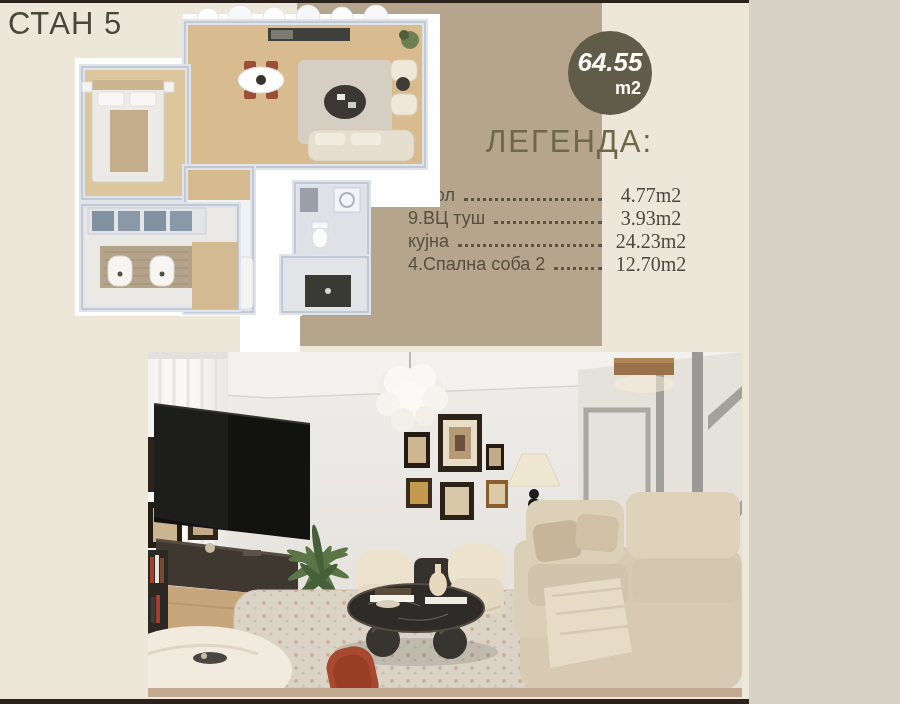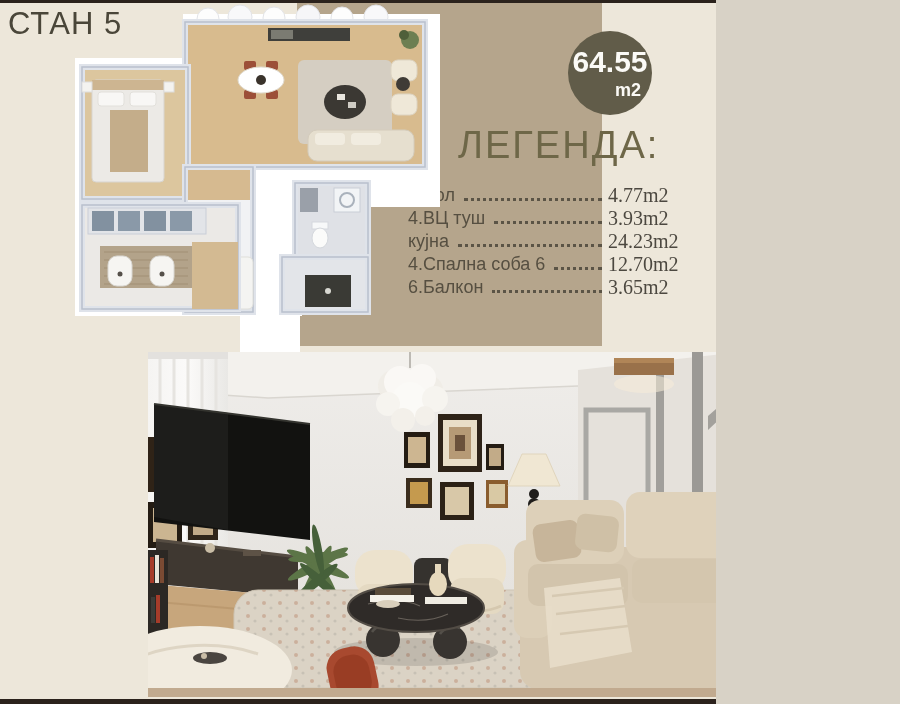--- a/index.html
+++ b/index.html
@@ -1,45 +1,46 @@
 <!DOCTYPE html>
 <html><head>
 <meta charset="utf-8">
 <style>
   html,body{margin:0;padding:0;background:#d8d2c6;}
   .page{
     position:relative;width:716px;height:704px;overflow:hidden;
     background:#EDE7DA;
     font-family:"Liberation Sans","DejaVu Sans",sans-serif;
+    padding-left:33px;
   }
   .tan-band{position:absolute;left:297px;top:0;width:305px;height:346px;background:#B5A58C;}
   .bar{position:absolute;left:0;width:900px;background:#2B221C;}
   .bar.top{top:0;height:3px;}
   .bar.bottom{top:699px;height:5px;}
   .title{
     position:absolute;left:8px;top:6px;
     font-size:31px;letter-spacing:1px;color:#4A4639;
   }
   .badge{
     position:absolute;left:568px;top:31px;width:84px;height:84px;border-radius:50%;
     background:#615C49;color:#FBFAF6;display:flex;flex-direction:column;
     align-items:center;justify-content:center;font-weight:bold;line-height:1.15;
   }
-  .badge .big{font-size:30px;}
+  .badge .big{font-size:26px;font-style:italic;}
   .badge .small{font-size:18px;margin-left:36px;}
   .legend-heading{
-    position:absolute;left:458px;top:124px;
-    font-size:38px;letter-spacing:2px;color:#6E6748;
+    position:absolute;left:486px;top:124px;
+    font-size:31px;letter-spacing:2px;color:#6E6748;
   }
   .legend{position:absolute;left:408px;top:183px;width:286px;}
   .lrow{display:flex;align-items:flex-end;height:23px;}
   .lrow .label{flex:none;white-space:nowrap;font-size:18px;color:#564F41;line-height:22px;}
   .lrow .leader{flex:1 1 auto;border-bottom:3px dotted #5B5446;margin:0 6px 5px 9px;min-width:0;}
   .lrow .value{
-    flex:none;width:86px;text-align:left;font-family:"Liberation Serif","DejaVu Serif",serif;
+    flex:none;width:86px;text-align:center;font-family:"Liberation Serif","DejaVu Serif",serif;
     font-size:20px;color:#4C4840;line-height:22px;
   }
   .rule{position:absolute;left:782px;top:320px;width:90px;height:2px;background:#B19979;}
   .plan{position:absolute;left:58px;top:2px;}
   .photo{position:absolute;left:148px;top:352px;}
 </style>
 </head>
 <body>
 
 <div class="page">
@@ -57,38 +58,33 @@
 
   <div class="legend-heading">ЛЕГЕНДА:</div>
 
   <div class="legend">
     <div class="lrow">
       <span class="label">1.Хол</span>
       <span class="leader"></span>
       <span class="value">4.77m2</span>
     </div>
     <div class="lrow">
-      <span class="label">4.ВЦ туш</span>
+      <span class="label">9.ВЦ туш</span>
       <span class="leader"></span>
       <span class="value">3.93m2</span>
     </div>
     <div class="lrow">
       <span class="label">кујна</span>
       <span class="leader"></span>
       <span class="value">24.23m2</span>
     </div>
     <div class="lrow">
-      <span class="label">4.Спална соба 6</span>
+      <span class="label">4.Спална соба 2</span>
       <span class="leader"></span>
       <span class="value">12.70m2</span>
-    </div>
-    <div class="lrow">
-      <span class="label">6.Балкон</span>
-      <span class="leader"></span>
-      <span class="value">3.65m2</span>
     </div>
   </div>
 
   <div class="rule"></div>
 
   <svg class="plan" width="408" height="352" viewBox="0 0 408 352">
 
     <rect x="17" y="56" width="227" height="258" fill="#ffffff"></rect>
     <rect x="125" y="12" width="257" height="193" fill="#ffffff"></rect>
     <rect x="182" y="311" width="60" height="41" fill="#ffffff"></rect>

